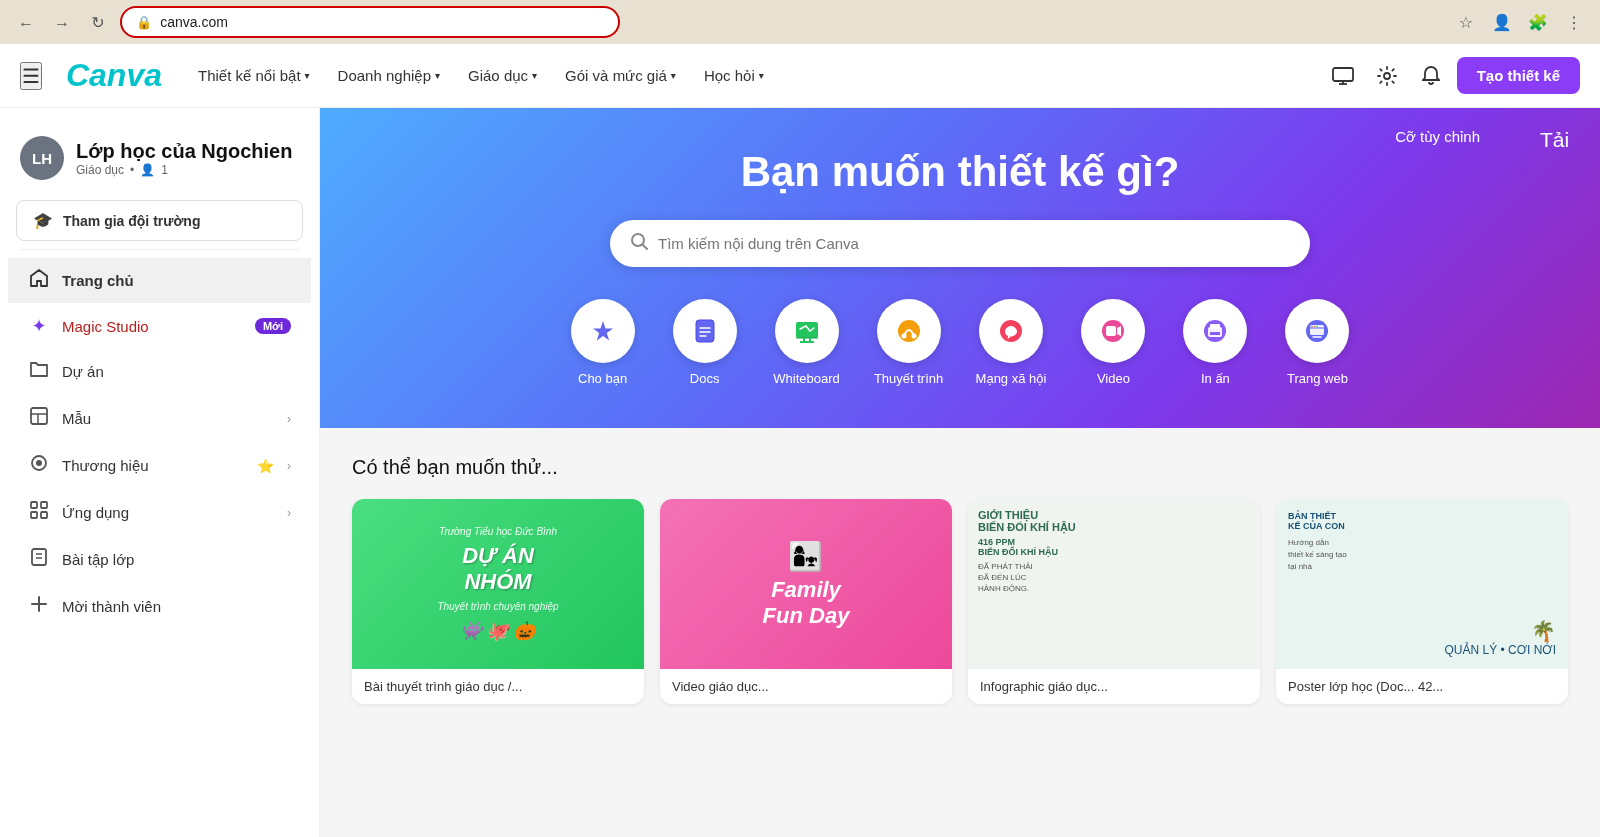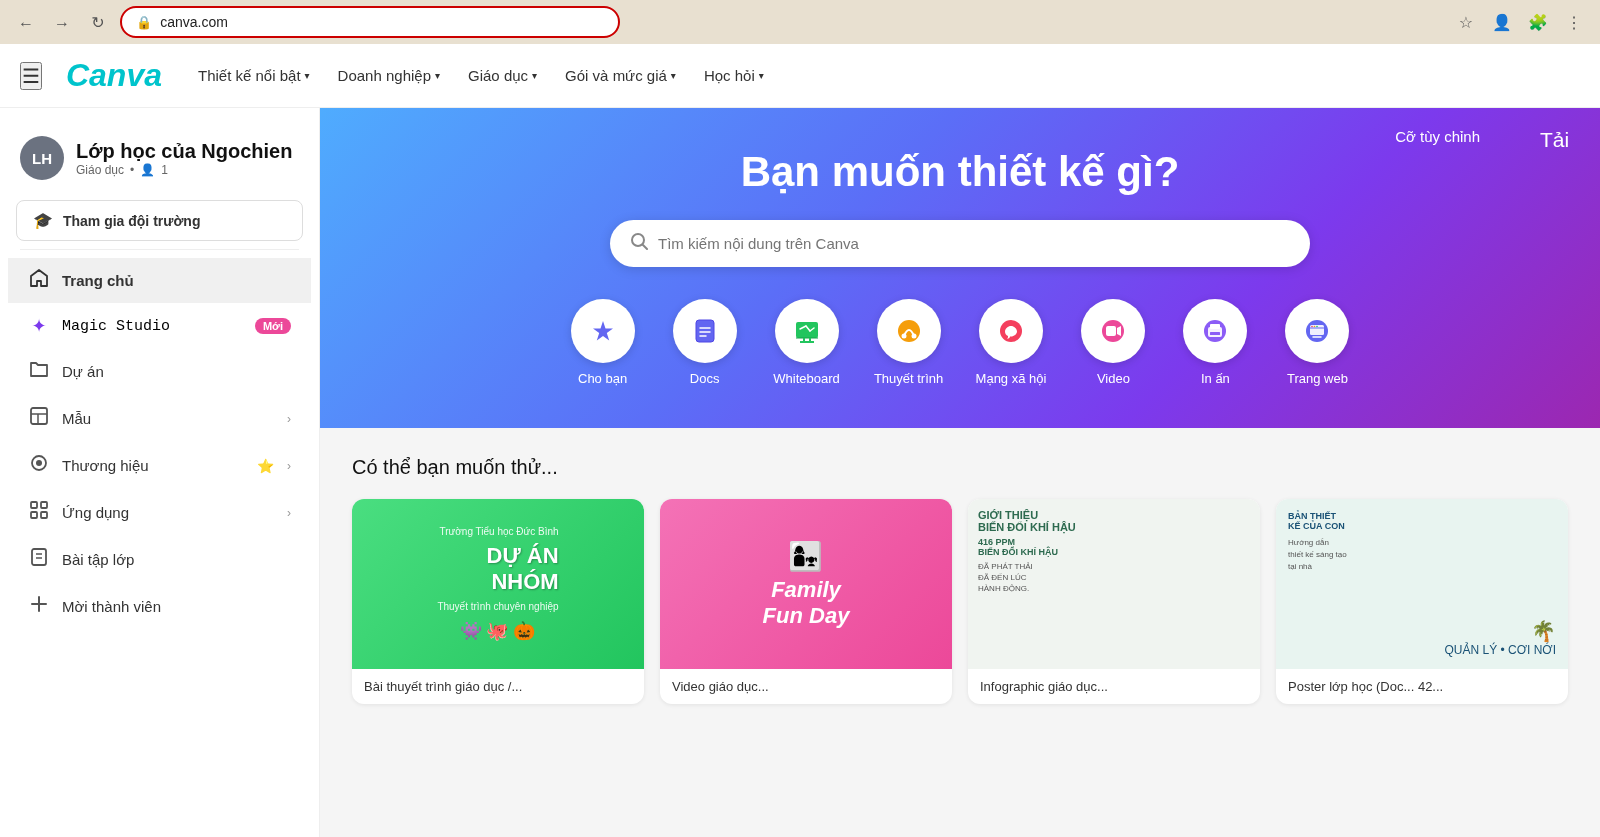--- a/index.html
+++ b/index.html
@@ -137,23 +137,23 @@
       cursor: pointer;
       font-size: 15px; color: #333;
       border-radius: 0;
       margin: 2px 8px;
     }
     .sidebar-item.active { background: #f0f0f0; font-weight: 600; }
     .sidebar-item-icon { font-size: 18px; color: #555; width: 22px; text-align: center; }
     .sidebar-item-label { flex: 1; }
     .sidebar-chevron { color: #999; font-size: 12px; }
     .magic-studio-item .sidebar-item-icon { color: #7c3aed; }
-    .magic-studio-item .sidebar-item-label { color: #000000; font-family: Liberation Mono, monospace; }
+    .magic-studio-item .sidebar-item-label { color: #b91c1c; }
     .new-badge {
-      background: #ec4899; color: white;
+      background: #6d28d9; color: white;
       border-radius: 12px; padding: 2px 8px;
       font-size: 11px; font-weight: 700;
     }
     .brand-icon-yellow { color: #f59e0b; font-size: 14px; }
     .sidebar-divider { height: 1px; background: #eee; margin: 8px 20px; }
 
     
     .content-area {
       flex: 1;
       overflow-y: auto;
@@ -251,21 +251,21 @@
     .card-thumb-2 { background: linear-gradient(135deg, #f472b6, #ec4899); }
     .card-thumb-3 { background: #f0f0f0; }
     .card-thumb-4 { background: #eab308; }
     .card-label {
       padding: 10px 12px;
       font-size: 13px; color: #333; font-weight: 500;
     }
 
     
     .thumb-text-green {
-      text-align: right; padding: 20px;
+      text-align: center; padding: 20px; font-style: italic;
     }
     .thumb-title-vn {
       color: white; font-weight: 900; font-size: 22px; line-height: 1.2;
       text-shadow: 1px 1px 2px rgba(0,0,0,0.3);
     }
     .thumb-sub-vn { color: white; font-size: 10px; opacity: 0.9; margin-top: 6px; }
     .thumb-family {
       text-align: center; padding: 16px;
     }
     .thumb-family-title { color: white; font-weight: 900; font-size: 20px; font-style: italic; }
@@ -328,20 +328,42 @@
     <div class="nav-item">
       <span>Gói và mức giá</span>
       <span class="nav-chevron">▾</span>
     </div>
     <div class="nav-item">
       <span>Học hỏi</span>
       <span class="nav-chevron">▾</span>
     </div>
   </div>
   <div class="nav-spacer"></div>
+  <div class="nav-icons">
+    <button class="nav-icon-btn">
+      <svg width="22" height="18" viewBox="0 0 22 18" fill="none">
+        <rect x="1" y="1" width="20" height="13" rx="2" stroke="#333" stroke-width="1.8" fill="none"></rect>
+        <line x1="11" y1="14" x2="11" y2="17" stroke="#333" stroke-width="1.8"></line>
+        <line x1="7" y1="17" x2="15" y2="17" stroke="#333" stroke-width="1.8"></line>
+      </svg>
+    </button>
+    <button class="nav-icon-btn">
+      <svg width="20" height="20" viewBox="0 0 20 20" fill="none">
+        <circle cx="10" cy="10" r="3" stroke="#333" stroke-width="1.8" fill="none"></circle>
+        <path d="M10 1v2M10 17v2M1 10h2M17 10h2M3.22 3.22l1.41 1.41M15.36 15.36l1.41 1.41M3.22 16.78l1.41-1.41M15.36 4.64l1.41-1.41" stroke="#333" stroke-width="1.8" stroke-linecap="round"></path>
+      </svg>
+    </button>
+    <button class="nav-icon-btn">
+      <svg width="18" height="20" viewBox="0 0 18 20" fill="none">
+        <path d="M9 1C5.69 1 3 3.69 3 7v5L1 14h16l-2-2V7c0-3.31-2.69-6-6-6z" stroke="#333" stroke-width="1.8" fill="none"></path>
+        <path d="M7 16c0 1.1.9 2 2 2s2-.9 2-2" stroke="#333" stroke-width="1.8" fill="none"></path>
+      </svg>
+    </button>
+    <button class="create-btn">Tạo thiết kế</button>
+  </div>
 </nav>
 
 <div class="main-layout">
 
   <aside class="sidebar">
 
     <div class="profile-section">
       <div class="avatar">LH</div>
       <div class="profile-info">
         <div class="profile-name">Lớp học của Ngochien</div>

